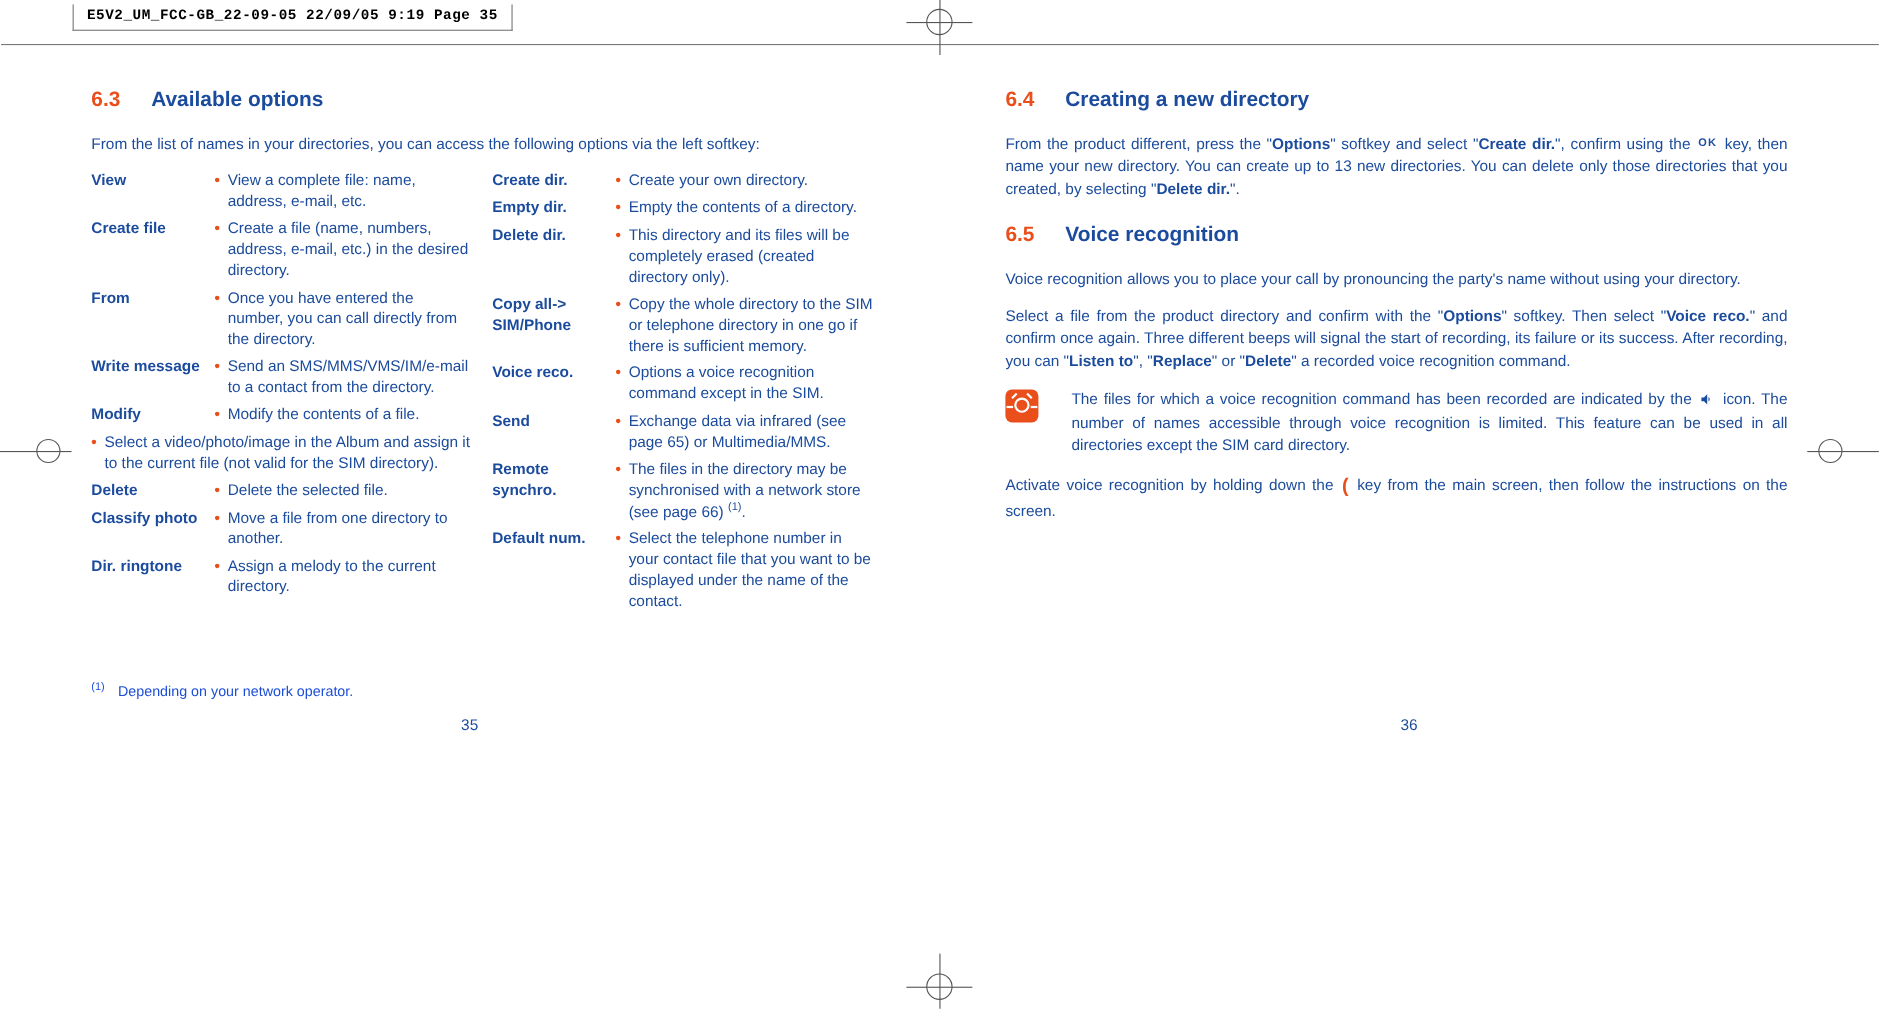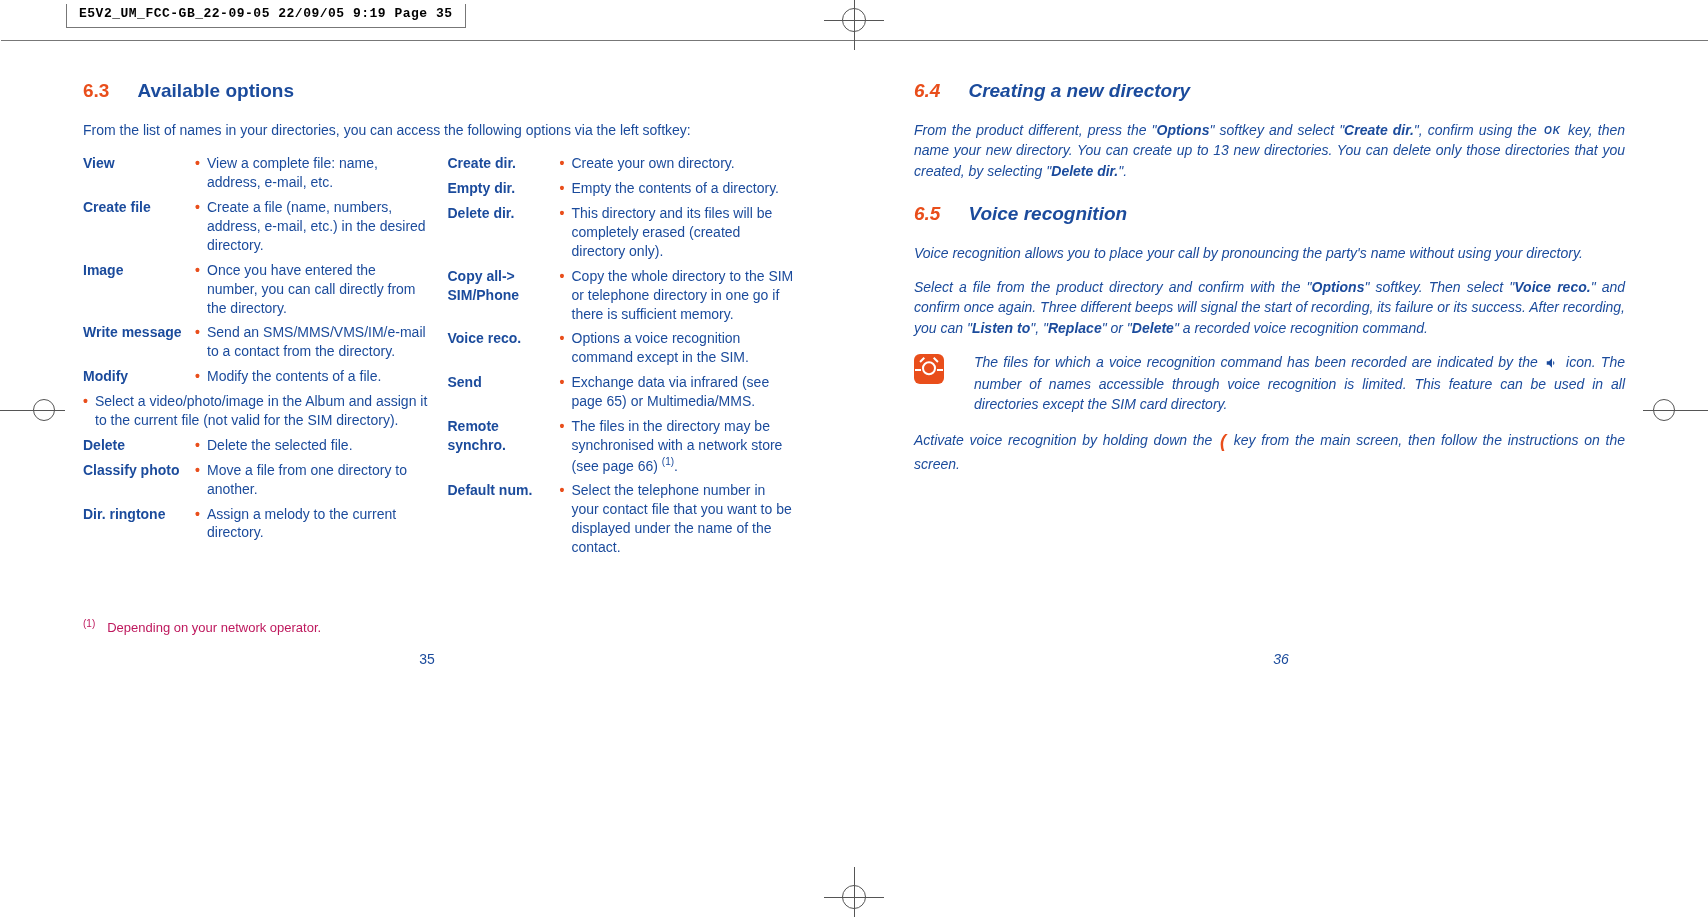--- a/index.html
+++ b/index.html
@@ -19,21 +19,21 @@
     width: 1708px; height: 917px;
     display: flex;
   }
   .page {
     width: 854px;
     height: 845px;
     position: relative;
     box-sizing: border-box;
   }
   .page-left { padding: 80px 60px 40px 83px; }
-  .page-right { padding: 80px 83px 40px 60px; font-style: italic; }
+  .page-right { padding: 80px 83px 40px 60px; }
 
   
   .print-header {
     position: absolute;
     top: 0; left: 1px;
     height: 41px;
     width: 100%;
     border: 1px solid #777;
     border-top: none;
     border-left: none;
@@ -136,21 +136,21 @@
     color: #e94e1b;
     font-weight: bold;
   }
   sup { font-size: 10px; }
 
   .footnote {
     position: absolute;
     left: 83px;
     bottom: 210px;
     font-size: 13px;
-    color: #be185d;
+    color: #1d4ed8;
   }
   .footnote sup { margin-right: 12px; }
 
   .pagenum {
     position: absolute;
     bottom: 178px;
     width: 100%;
     left: 0;
     text-align: center;
     font-size: 14px;
@@ -262,21 +262,21 @@
       <div class="opts-col" id="col1">
           <div class="opt-row">
             <div class="opt-term">View</div>
             <div class="opt-desc">View a complete file: name, address, e-mail, etc.</div>
           </div>
           <div class="opt-row">
             <div class="opt-term">Create file</div>
             <div class="opt-desc">Create a file (name, numbers, address, e-mail, etc.) in the desired directory.</div>
           </div>
           <div class="opt-row">
-            <div class="opt-term">Image</div>
+            <div class="opt-term">From</div>
             <div class="opt-desc">Once you have entered the number, you can call directly from the directory.</div>
           </div>
           <div class="opt-row">
             <div class="opt-term">Write message</div>
             <div class="opt-desc">Send an SMS/MMS/VMS/IM/e-mail to a contact from the directory.</div>
           </div>
           <div class="opt-row">
             <div class="opt-term">Modify</div>
             <div class="opt-desc">Modify the contents of a file.</div>
           </div>

